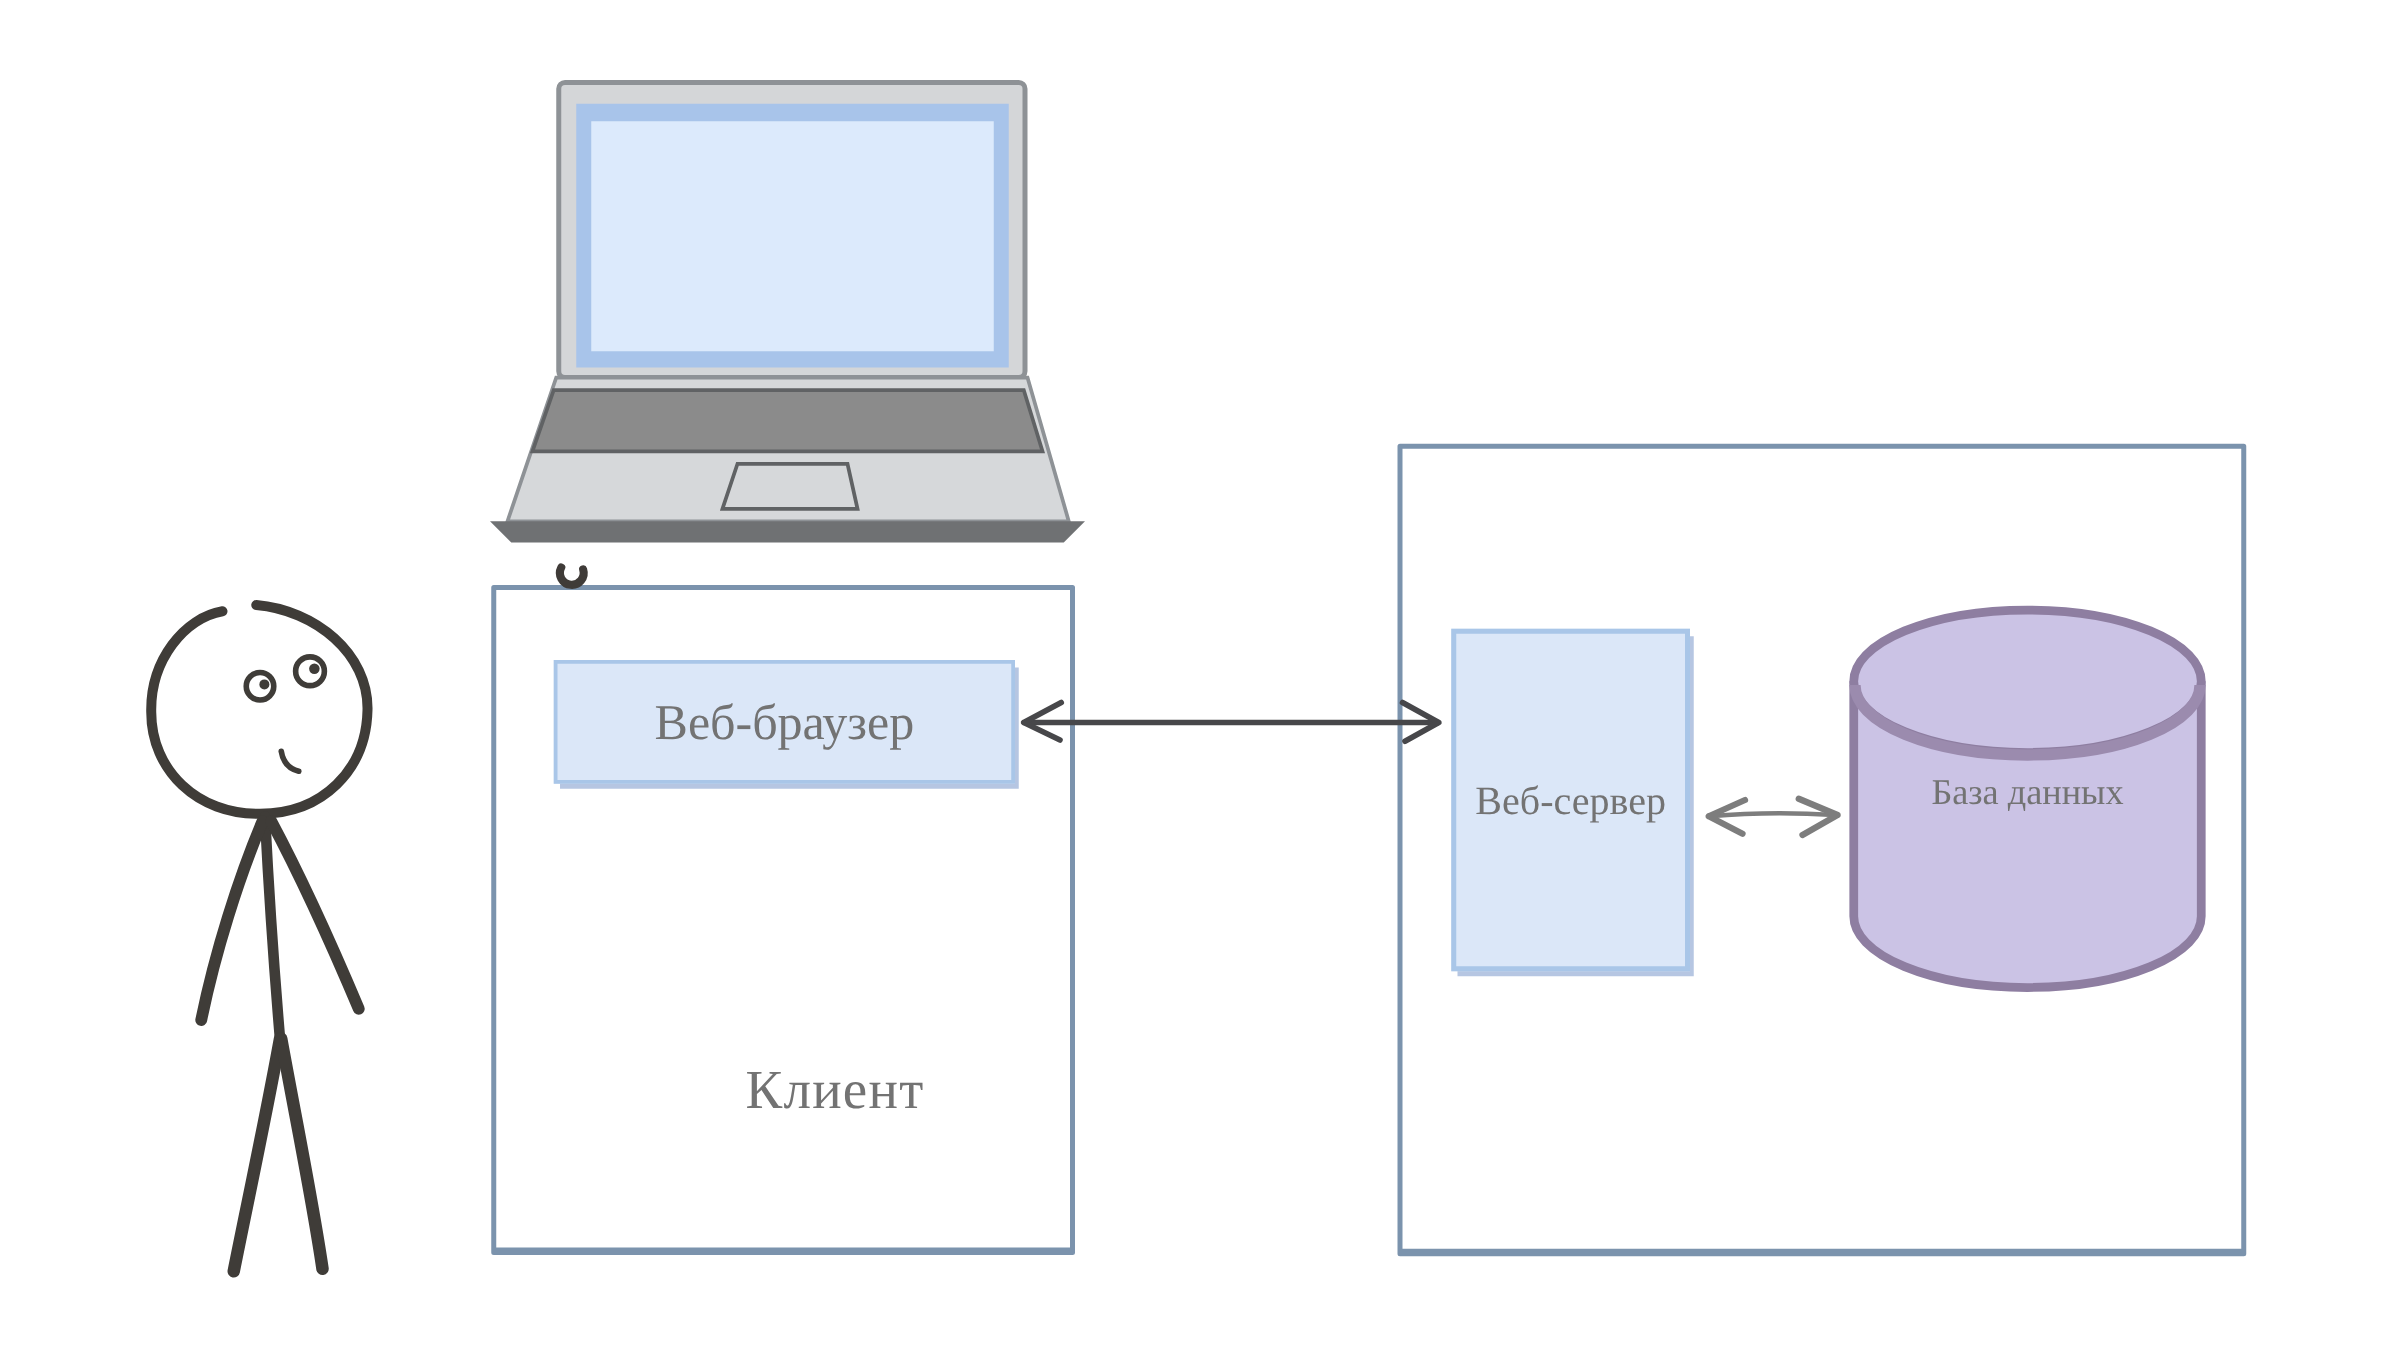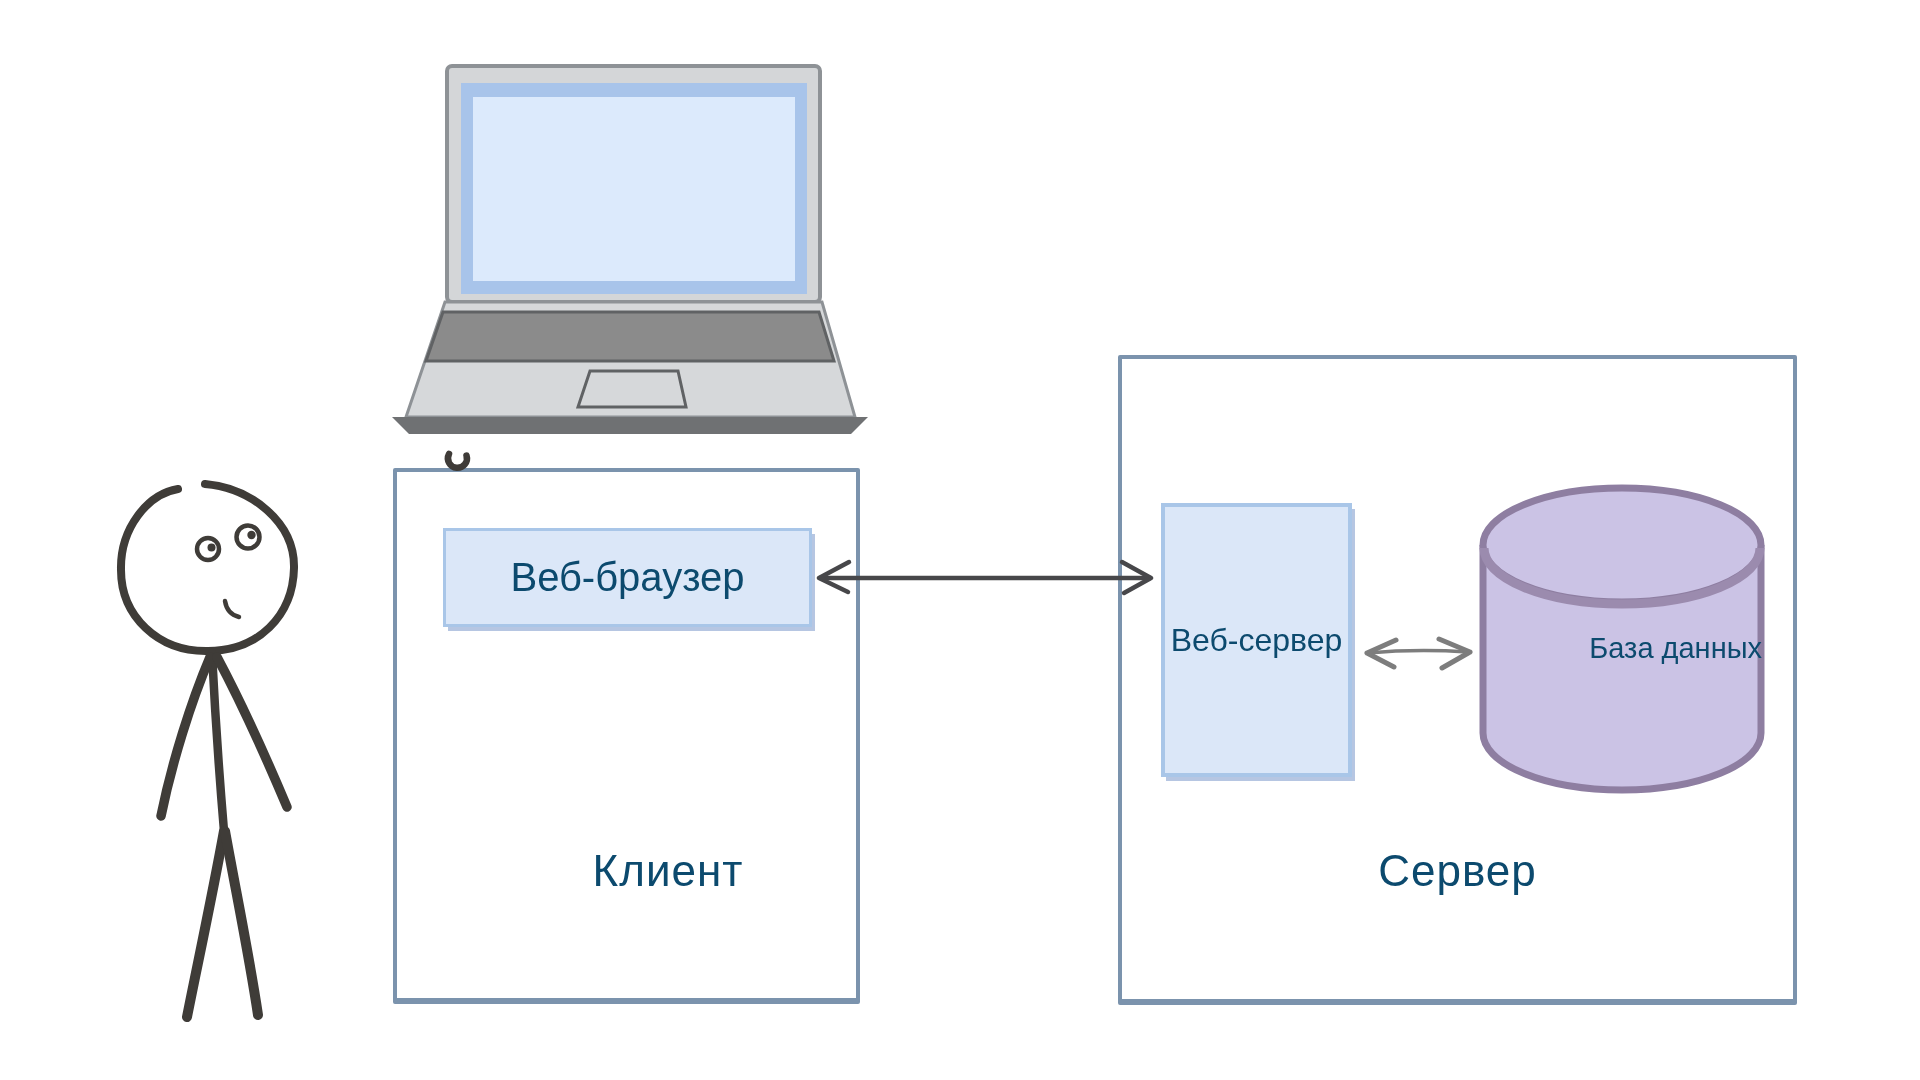--- a/index.html
+++ b/index.html
@@ -1,22 +1,22 @@
 <!DOCTYPE html>
 <html><head>
 <meta charset="utf-8">
 <style>
   html,body{margin:0;padding:0;background:#ffffff;}
   #canvas{
     position:relative;
     width:1920px;height:1080px;
     background:#ffffff;
     overflow:hidden;
-    font-family:Liberation Sans, sans-serif;
-    color:#0c4a6e;
+    font-family:Liberation Serif, serif;
+    color:#737373;
   }
   
   .group-box{
     position:absolute;
     background:#ffffff;
     border:4px solid #7b93ad;
     border-bottom-width:6px;
     border-radius:2px;
     z-index:1;
     box-sizing:border-box;
@@ -40,22 +40,22 @@
   .big-label{
     position:absolute;
     text-align:center;
     font-size:44px;
     z-index:3;
     letter-spacing:1px;
   }
   #client-label{left:393px;top:846px;width:550px;}
   #server-label{left:1118px;top:846px;width:679px;}
   #db-label{
-    position:absolute;left:1482px;top:632px;width:280px;
-    text-align:right;font-size:29px;z-index:3;white-space:nowrap;
+    position:absolute;left:1482px;top:618px;width:280px;
+    text-align:center;font-size:29px;z-index:3;white-space:nowrap;
   }
   
   #art{
     position:absolute;left:0;top:0;width:1920px;height:1080px;
     z-index:2;pointer-events:none;
   }
 </style>
 </head>
 <body>
 
@@ -114,16 +114,15 @@
     </g>
 
     <g fill="none" stroke="#7d7d7d" stroke-linecap="round">
       <path stroke-width="3.5" d="M 1368 653 C 1402 650 1436 650 1468 652"></path>
       <path stroke-width="5" d="M 1367 653 L 1396 640 M 1367 653 L 1394 667"></path>
       <path stroke-width="5" d="M 1470 652 L 1439 639 M 1470 652 L 1442 668"></path>
     </g>
   </svg>
 
   <div id="client-label" class="big-label">Клиент</div>
-  <div id="server-label" class="big-label">Сервер</div>
   <div id="db-label">База данных</div>
 
 </div>
 
 </body></html>

